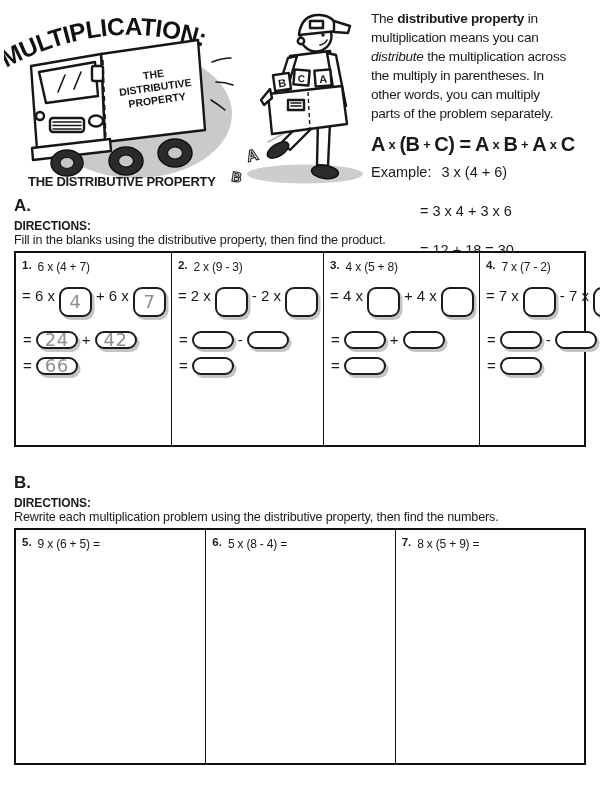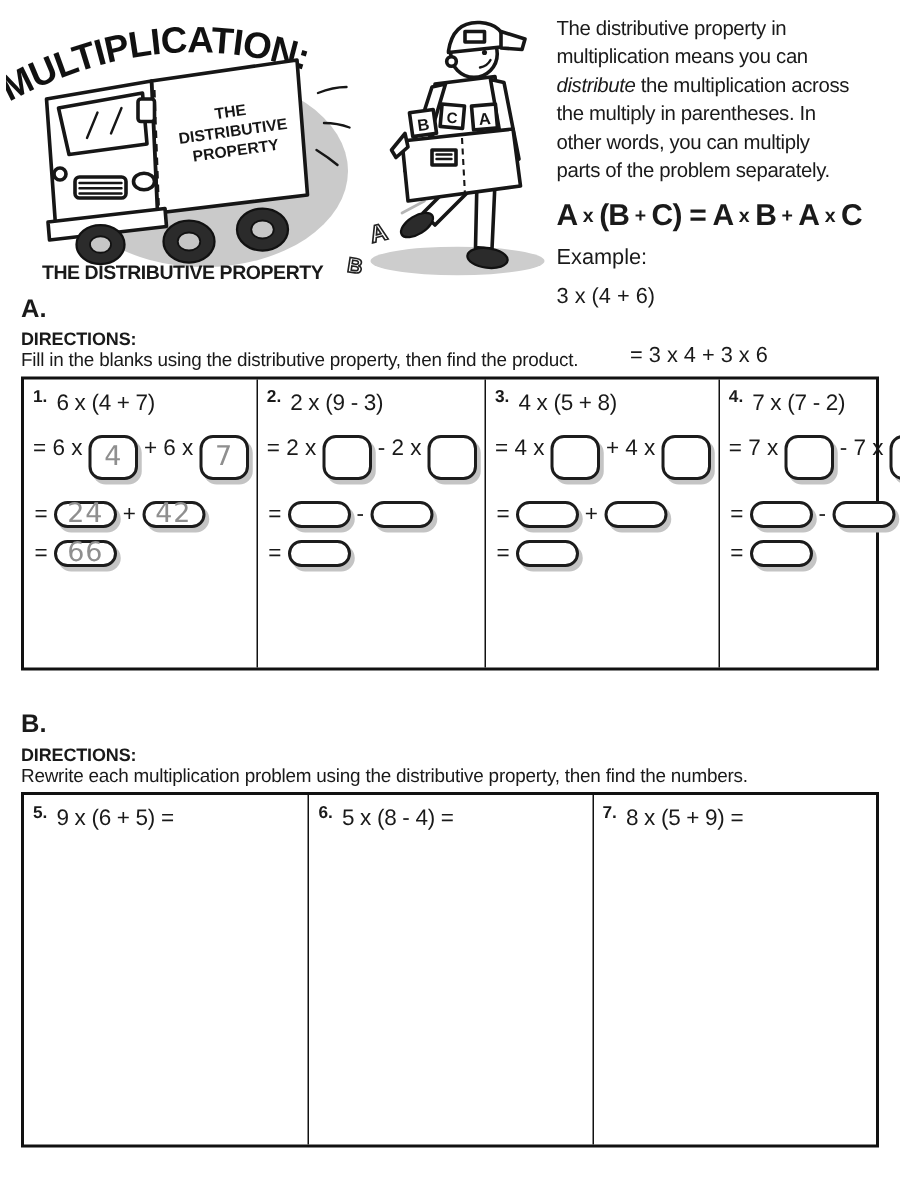--- a/index.html
+++ b/index.html
@@ -13,46 +13,46 @@
   .truck-wrap { position:absolute; left:4px; top:4px; width:236px; height:192px; }
   .truck-caption {
     position:absolute; left:24px; top:170px; width:190px; text-align:left;
     font-size:13px; font-weight:bold; letter-spacing:-0.3px; white-space:nowrap;
   }
   .man-wrap { position:absolute; left:230px; top:4px; width:140px; height:194px; }
 
   
   .intro { position:absolute; left:371px; top:9px; }
   .intro .iline { font-size:13.6px; line-height:19px; white-space:nowrap; letter-spacing:-0.25px; }
-  .intro .b { font-weight:normal;text-align:center; }
+  .intro .b { font-weight:bold;text-align:center; }
   .intro .i { font-style:italic; }
 
   .formula { position:absolute; left:371px; top:133px; white-space:nowrap; }
   .formula .L { font-size:20px; font-weight:bold; letter-spacing:-0.5px; }
   .formula .s { font-size:13px; font-weight:bold; position:relative; top:-2px; }
 
   .example { position:absolute; left:371px; top:164px; font-size:14.5px; }
-  .example .ex-row1 { display:flex; gap:10px;flex-direction:column; }
+  .example .ex-row1 { display:flex; gap:10px; }
   .example .ex-cont { margin-left:49px; margin-top:23px; }
 
   
   .sec-letter { position:absolute; left:14px; font-size:17px; font-weight:bold; }
   .sec-dirlabel { position:absolute; left:14px; font-size:12px; font-weight:bold; letter-spacing:-0.1px; }
   .sec-dirtext { position:absolute; left:14px; font-size:12.6px; letter-spacing:-0.15px; }
 
   
   .table-a {
     position:absolute; left:14px; top:251px; width:572px; height:196px;
     border:2px solid #111; display:grid; grid-template-columns:repeat(4,1fr); background:#fff;
   }
   .table-a .cell { position:relative; padding:5px 5px 0 6px; }
   .table-a .cell + .cell { border-left:1.6px solid #111; }
   .phead { display:flex; gap:6px; align-items:flex-start; }
   .pnum { font-weight:bold; font-size:11.5px; padding-top:1px; }
-  .pexpr { font-size:15px; margin-top:2px; letter-spacing:-0.2px; white-space:nowrap; }
+  .pexpr { font-size:12px; margin-top:2px; letter-spacing:-0.2px; white-space:nowrap; }
   .prow { display:flex; align-items:flex-start; gap:4px; font-size:15px; white-space:nowrap; }
   .row2 { margin-top:13px; }
   .row3 { margin-top:14px; margin-left:1px; }
   .row4 { margin-top:8px; margin-left:1px; }
   .blank {
     display:inline-flex; align-items:center; justify-content:center;
     border:2.2px solid #1c1c1c; border-radius:9px; background:#fff;
     box-shadow:2.5px 3px 0 #c4c4c4; flex:none;
   }
   .blank.sm { width:33px; height:30px; }

